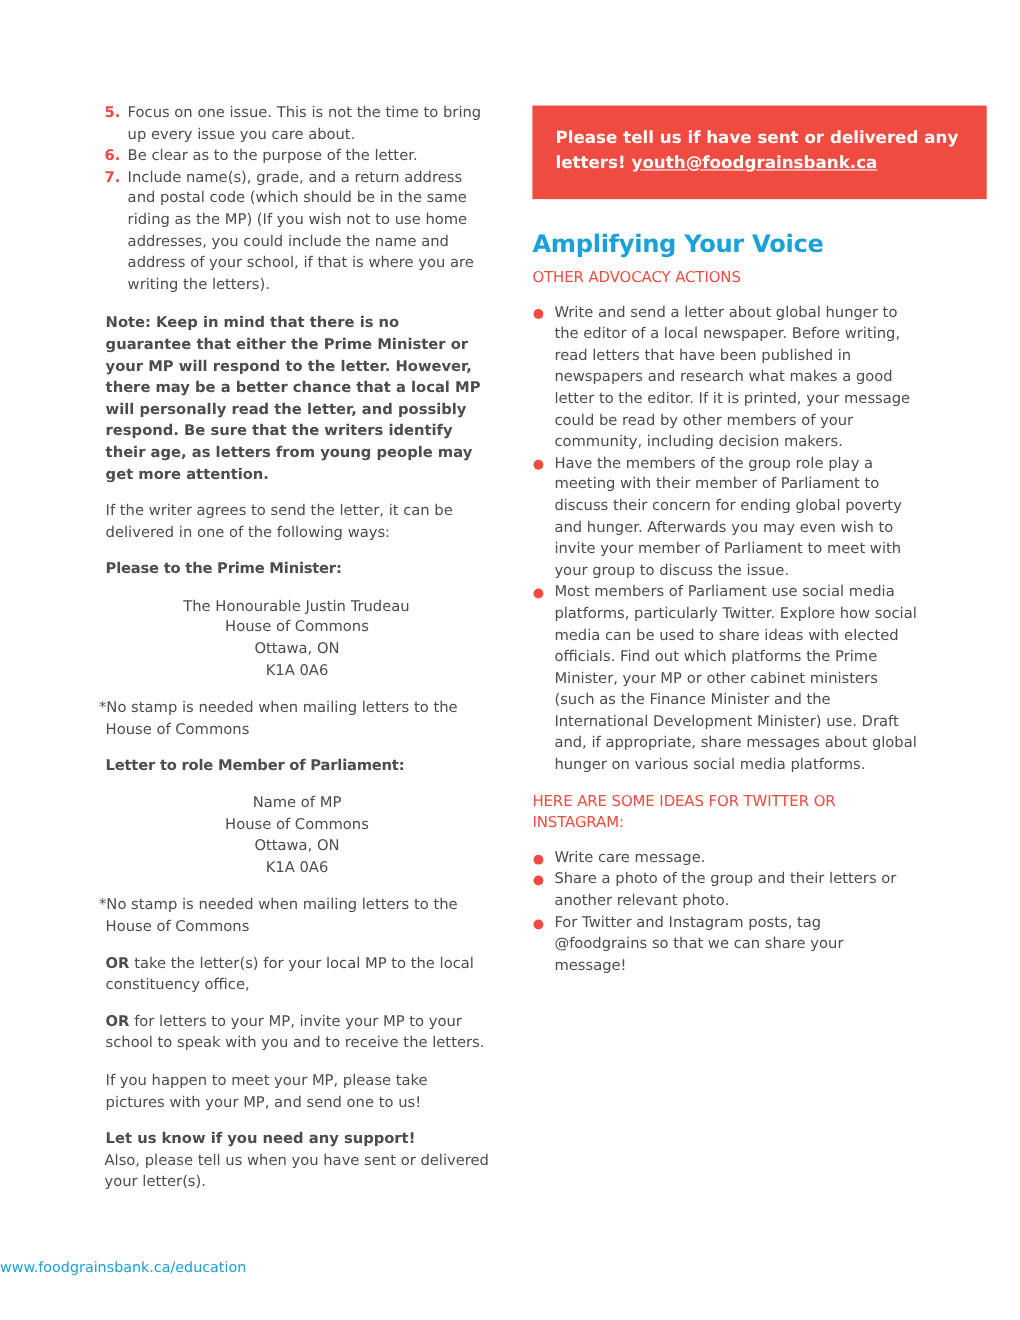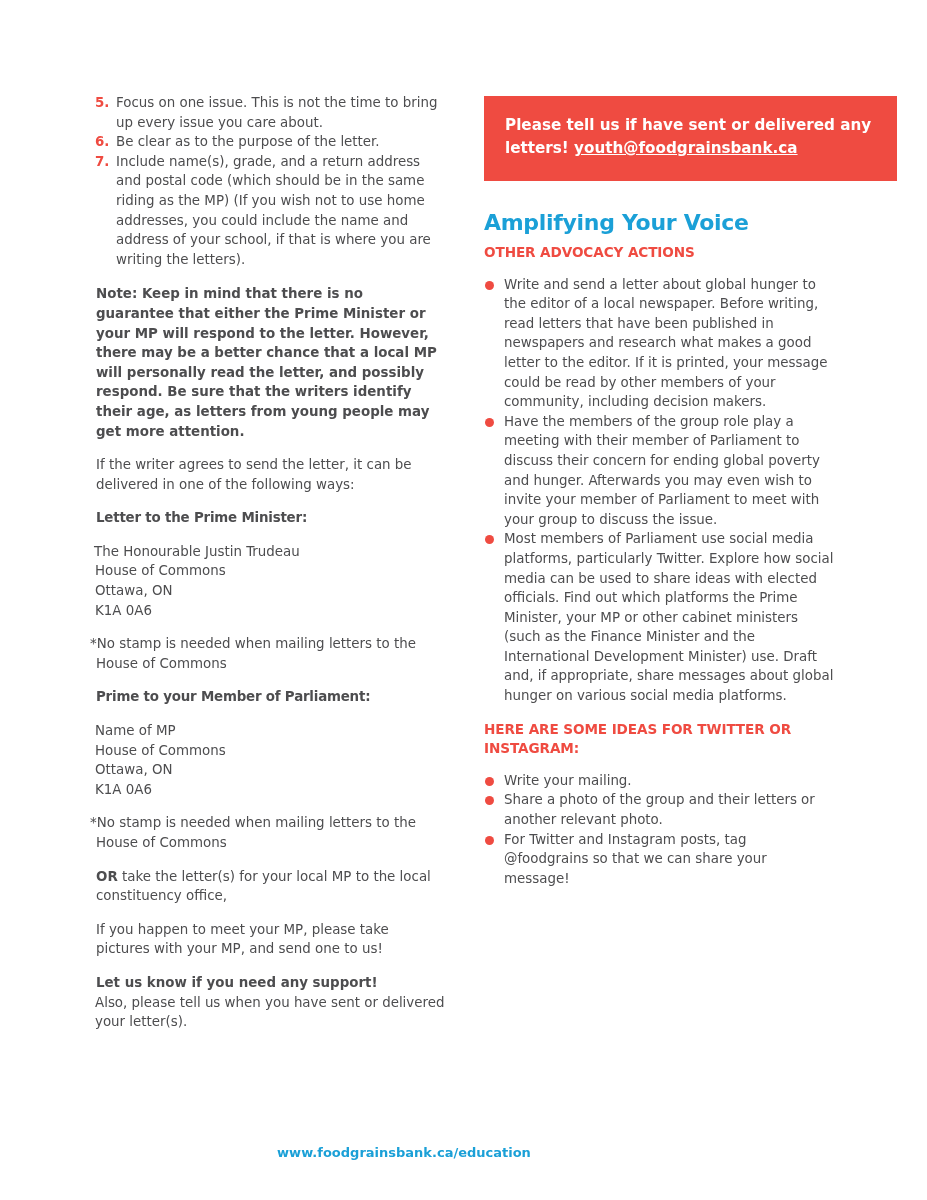--- a/index.html
+++ b/index.html
@@ -14,53 +14,53 @@
     .col-right { position: absolute; left: 484px; top: 96px; width: 350px; }
 
     .numlist { margin: 0; padding: 0; list-style: none; }
     .numlist li { position: relative; padding-left: 21px; }
     .numlist .num { position: absolute; left: 0; top: 0; color: #ef4b41; font-weight: bold; }
 
     .para { margin: 0 0 14px 1px; }
     .para.first { margin-top: 15px; font-weight: bold; }
     .heading-bold { font-weight: bold; color: #4d4d4f; margin: 0 0 14px 1px; letter-spacing: -0.2px; }
     .address { margin: 0 0 14px 0; }
-    .address div { white-space: nowrap; }
+    .address div { white-space: nowrap; text-align: center; }
     .note { margin: 0 0 14px -5px; }
     .note .rest { padding-left: 6px; display: block; }
     .or { font-weight: bold; }
     .closing { margin: 0 0 0 0; }
 
     .callout {
       background: #ef4b41; color: #ffffff; font-weight: bold;
       width: 413px; height: 85px; box-sizing: border-box;
       padding: 18px 20px 0 21px; font-size: 15.2px; line-height: 23px;
     }
     .callout .email { text-decoration: underline; color: #ffffff; }
 
     .section-title {
       color: #1ba0d7; font-size: 22px; line-height: 28px; margin: 28px 0 0 0;
       letter-spacing: -0.3px;
     }
     .subhead {
-      color: #ef4b41; font-weight: bold; font-size: 13.6px; line-height: 19.6px;
+      color: #ef4b41; font-weight: normal; font-size: 13.6px; line-height: 19.6px;
       margin: 6px 0 12px 0; letter-spacing: -0.1px;
     }
     .subhead.second { margin-top: 14px; margin-bottom: 12px; }
 
     .bullets { margin: 0; padding: 0; list-style: none; }
     .bullets li { position: relative; padding-left: 20px; }
     .bullets .dot {
       position: absolute; left: 1px; top: 6px; width: 9px; height: 9px;
       border-radius: 50%; background: #ef4b41;
     }
 
     .footer {
-      position: absolute; left: 0; width: 808px; top: 1144px; text-align: center;
-      color: #1ba0d7; font-weight: bold; font-size: 13px; line-height: 18px;
+      position: absolute; left: 0; width: 808px; top: 1144px; text-align: left;
+      color: #1ba0d7; font-weight: normal; font-size: 13px; line-height: 18px;
     }
   </style>
 </head>
 <body>
 
 <div class="col-left">
   <ol class="numlist">
     <li>
       <span class="num">5.</span>
       <span>Focus on one issue. This is not the time to bring up every issue you care about.</span>
@@ -71,45 +71,46 @@
     </li>
     <li>
       <span class="num">7.</span>
       <span>Include name(s), grade, and a return address and postal code (which should be in the same riding as the MP) (If you wish not to use home addresses, you could include the name and address of your school, if that is where you are writing the letters).</span>
     </li>
   </ol>
 
   <p class="para first">Note: Keep in mind that there is no guarantee that either the Prime Minister or your MP will respond to the letter. However, there may be a better chance that a local MP will personally read the letter, and possibly respond. Be sure that the writers identify their age, as letters from young people may get more attention.</p>
   <p class="para">If the writer agrees to send the letter, it can be delivered in one of the following ways:</p>
 
-  <div class="heading-bold">Letter to the Prime Minister:</div>
+  <div class="heading-bold">Please to the Prime Minister:</div>
   <div class="address">
     <div style="margin-left:-1px">The Honourable Justin Trudeau</div>
     <div>House of Commons</div>
     <div>Ottawa, ON</div>
     <div>K1A 0A6</div>
   </div>
   <div class="note">
     <span>*No stamp is needed when mailing letters to the</span>
     <span class="rest">House of Commons</span>
   </div>
 
-  <div class="heading-bold">Prime to your Member of Parliament:</div>
+  <div class="heading-bold">Letter to role Member of Parliament:</div>
   <div class="address">
     <div>Name of MP</div>
     <div>House of Commons</div>
     <div>Ottawa, ON</div>
     <div>K1A 0A6</div>
   </div>
   <div class="note">
     <span>*No stamp is needed when mailing letters to the</span>
     <span class="rest">House of Commons</span>
   </div>
 
   <p class="para"><span class="or">OR</span><span> take the letter(s) for your local MP to the local constituency office,</span></p>
+  <p class="para"><span class="or">OR</span><span> for letters to your MP, invite your MP to your school to speak with you and to receive the letters.</span></p>
   <p class="para">If you happen to meet your MP, please take pictures with your MP, and send one to us!</p>
 
   <div class="closing">
     <div style="font-weight:bold;margin-left:1px">Let us know if you need any support!</div>
     <div>Also, please tell us when you have sent or delivered your letter(s).</div>
   </div>
 </div>
 
 <div class="col-right">
   <div class="callout">
@@ -121,19 +122,19 @@
 
   <ul class="bullets">
     <li><span class="dot"></span><span>Write and send a letter about global hunger to the editor of a local newspaper. Before writing, read letters that have been published in newspapers and research what makes a good letter to the editor. If it is printed, your message could be read by other members of your community, including decision makers.</span></li>
     <li><span class="dot"></span><span>Have the members of the group role play a meeting with their member of Parliament to discuss their concern for ending global poverty and hunger. Afterwards you may even wish to invite your member of Parliament to meet with your group to discuss the issue.</span></li>
     <li><span class="dot"></span><span>Most members of Parliament use social media platforms, particularly Twitter. Explore how social media can be used to share ideas with elected officials. Find out which platforms the Prime Minister, your MP or other cabinet ministers (such as the Finance Minister and the International Development Minister) use. Draft and, if appropriate, share messages about global hunger on various social media platforms.</span></li>
   </ul>
 
   <div class="subhead second">HERE ARE SOME IDEAS FOR TWITTER OR INSTAGRAM:</div>
 
   <ul class="bullets">
-    <li><span class="dot"></span><span>Write your mailing.</span></li>
+    <li><span class="dot"></span><span>Write care message.</span></li>
     <li><span class="dot"></span><span>Share a photo of the group and their letters or another relevant photo.</span></li>
     <li><span class="dot"></span><span>For Twitter and Instagram posts, tag @foodgrains so that we can share your message!</span></li>
   </ul>
 </div>
 
 <a class="footer">www.foodgrainsbank.ca/education</a>
 
 </body></html>

